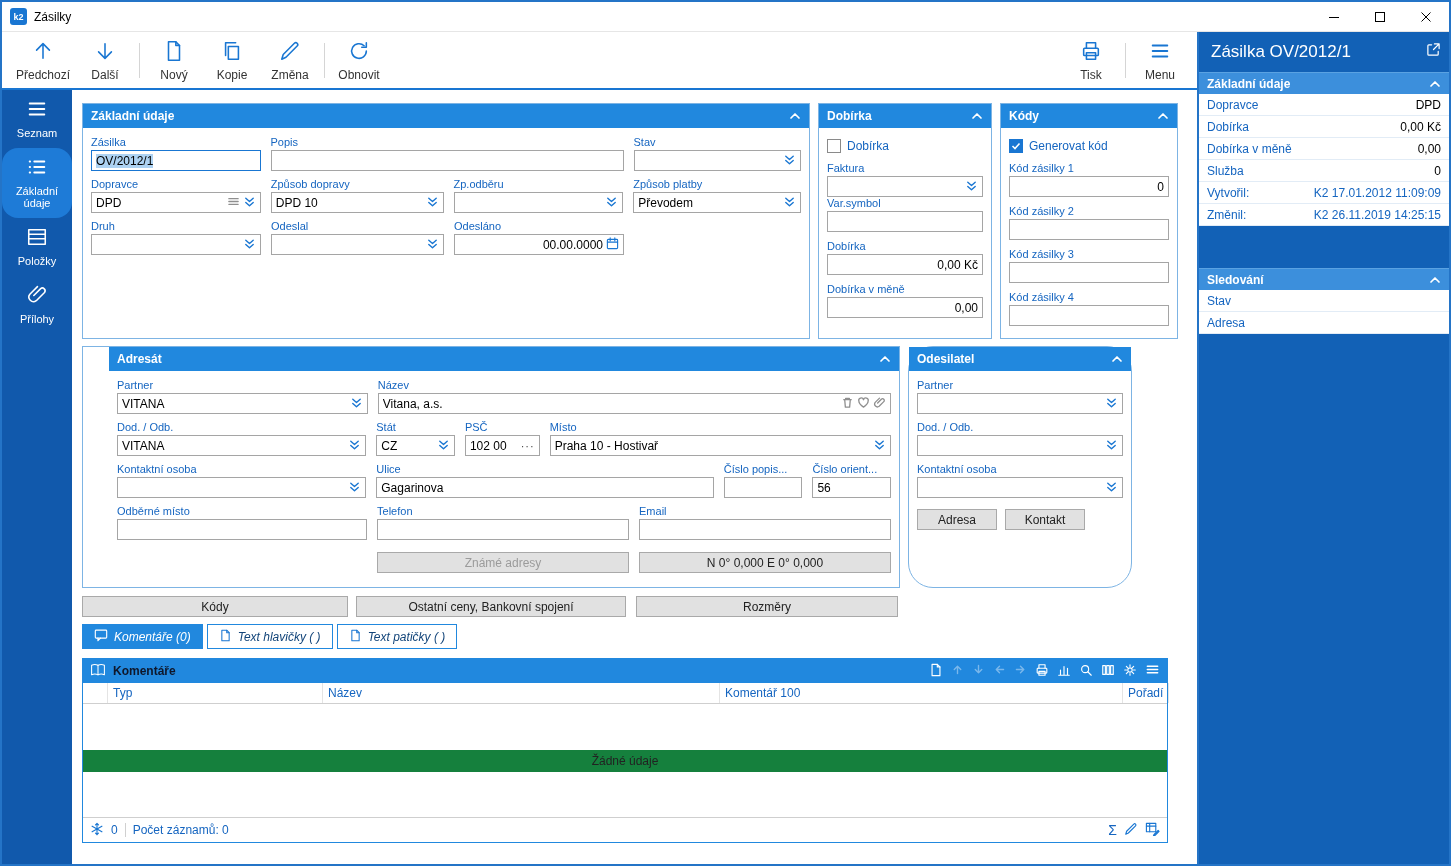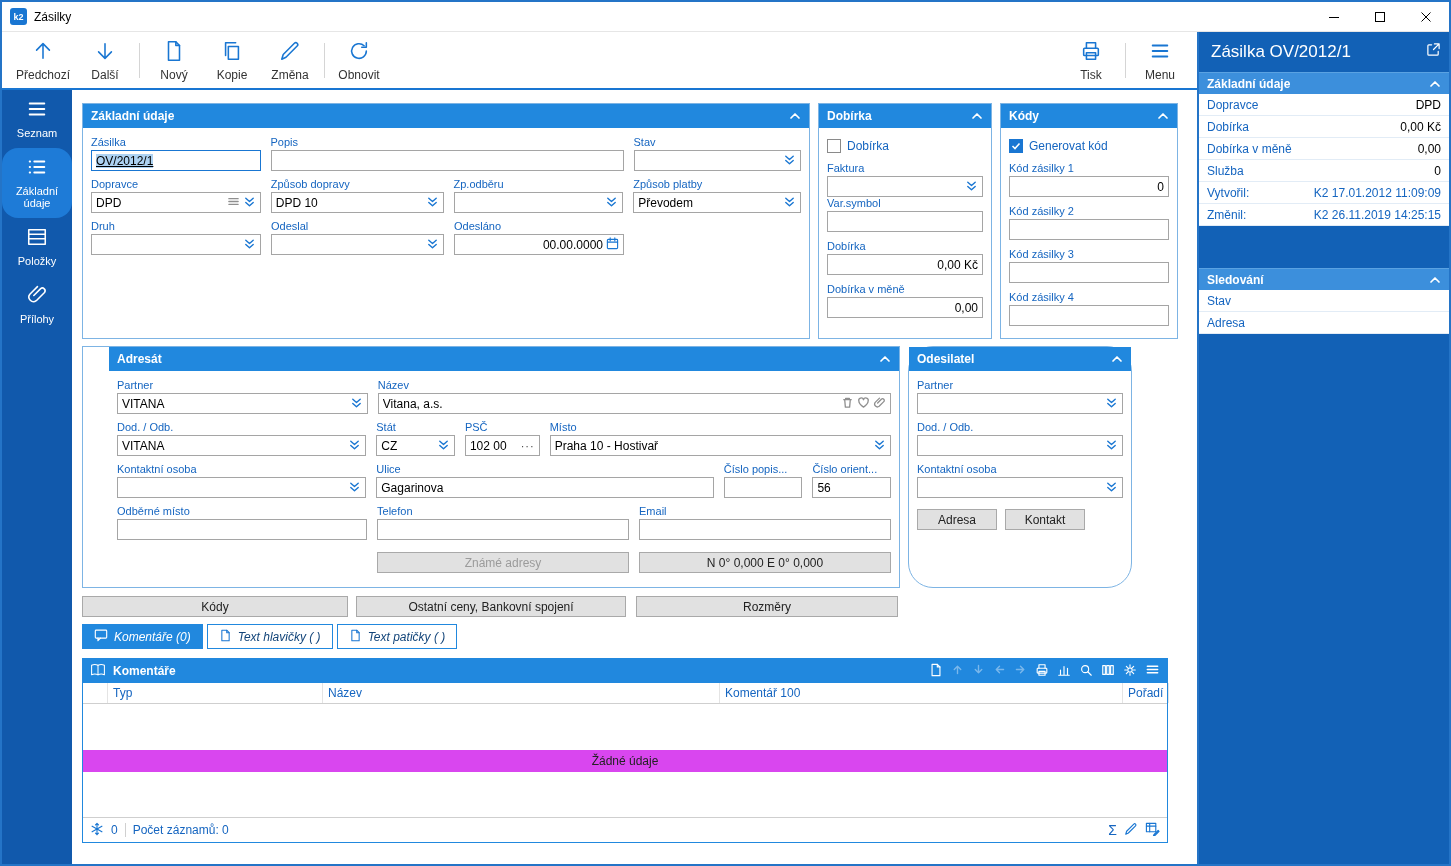--- a/index.html
+++ b/index.html
@@ -39,47 +39,47 @@
   .ph-chevron{margin-left:auto;display:flex;}
   .panel-body{padding:8px;flex:1;}
 
   .frow{display:flex;gap:10px;margin-bottom:7px;}
   .field{display:flex;flex-direction:column;}
   .flabel{color:#1565c0;font-size:11px;margin-bottom:2px;white-space:nowrap;}
   .tb{height:21px;border:1px solid #a5a5a5;background:#fff;font-size:12px;display:flex;align-items:center;padding:0 4px;gap:3px;color:#000;}
   .tb.focus{border-color:#1976d2;}
   .tb .val{flex:1;white-space:nowrap;overflow:hidden;}
   .tb .val.right{text-align:right;}
-  .sel{background:#add2f2;text-decoration:underline;}
+  .sel{background:#add2f2;}
   .dots-btn{font-size:11px;color:#444;letter-spacing:1px;line-height:10px;}
 
   .checkrow{display:flex;align-items:center;gap:6px;margin:3px 0 9px 0;}
   .checkbox{width:14px;height:14px;border:1px solid #8a8a8a;background:#fff;display:flex;align-items:center;justify-content:center;}
   .checkbox.checked{background:#1976d2;border-color:#1976d2;}
   .chklabel{font-size:12px;color:#1565c0;}
 
   .gbtn{height:21px;background:#e1e1e1;border:1px solid #a9a9a9;display:flex;align-items:center;justify-content:center;font-size:12px;color:#222;white-space:nowrap;}
   .gbtn.disabled{color:#9b9b9b;}
 
   .gray-ic{stroke:#8f8f8f;fill:none;stroke-width:1.4;stroke-linecap:round;stroke-linejoin:round;}
 
   
   .tabs{display:flex;gap:4px;margin-top:7px;font-style:italic;}
   .tab{height:25px;display:flex;align-items:center;gap:6px;padding:0 11px;font-size:12px;border:1px solid #2188de;background:#fff;color:#13457a;}
   .tab.selected{background:#2188de;color:#fff;border-color:#2188de;}
 
   
   .comments{border:1px solid #2188de;margin-top:9px;width:1086px;height:185px;display:flex;flex-direction:column;background:#fff;}
-  .cm-header{flex:0 0 24px;background:#2188de;display:flex;align-items:center;padding:0 7px;color:#ffffff;font-size:12px;font-weight:bold;gap:7px;}
+  .cm-header{flex:0 0 24px;background:#2188de;display:flex;align-items:center;padding:0 7px;color:#0f172a;font-size:12px;font-weight:bold;gap:7px;}
   .cm-tools{margin-left:auto;display:flex;align-items:center;gap:8px;}
   .dim{opacity:.4;}
   .cm-cols{display:grid;grid-template-columns:25px 215px 397px 403px 1fr;flex:0 0 21px;border-bottom:1px solid #cfcfcf;font-size:12px;color:#1565c0;}
   .cm-col{padding:0 5px;border-right:1px solid #e4e4e4;display:flex;align-items:center;}
   .cm-col.right{justify-content:flex-end;}
-  .empty-bar{background:#d946ef;height:22px;display:flex;align-items:center;justify-content:center;font-size:12px;color:#222;margin-top:46px;}
+  .empty-bar{background:#15803d;height:22px;display:flex;align-items:center;justify-content:center;font-size:12px;color:#222;margin-top:46px;}
   .cm-status{margin-top:auto;flex:0 0 25px;border-top:1px solid #cfcfcf;display:flex;align-items:center;gap:7px;padding:0 7px;font-size:12px;color:#1565c0;}
   .cm-status .sum{font-size:14px;color:#1565c0;}
   .st-spacer{flex:1;}
 
   
   .right-panel{flex:0 0 252px;background:#1261b6;border-left:2px solid #2474c7;display:flex;flex-direction:column;color:#fff;}
   .rp-title-row{padding:10px 8px 10px 12px;display:flex;align-items:flex-start;}
   .rp-title{font-size:17px;}
   .rp-expand{margin-left:auto;display:flex;}
   .rp-section-header{background:#3c8fdc;flex:0 0 22px;display:flex;align-items:center;padding:0 8px;font-size:12px;font-weight:bold;border-top:1px solid #5aa2e2;}

